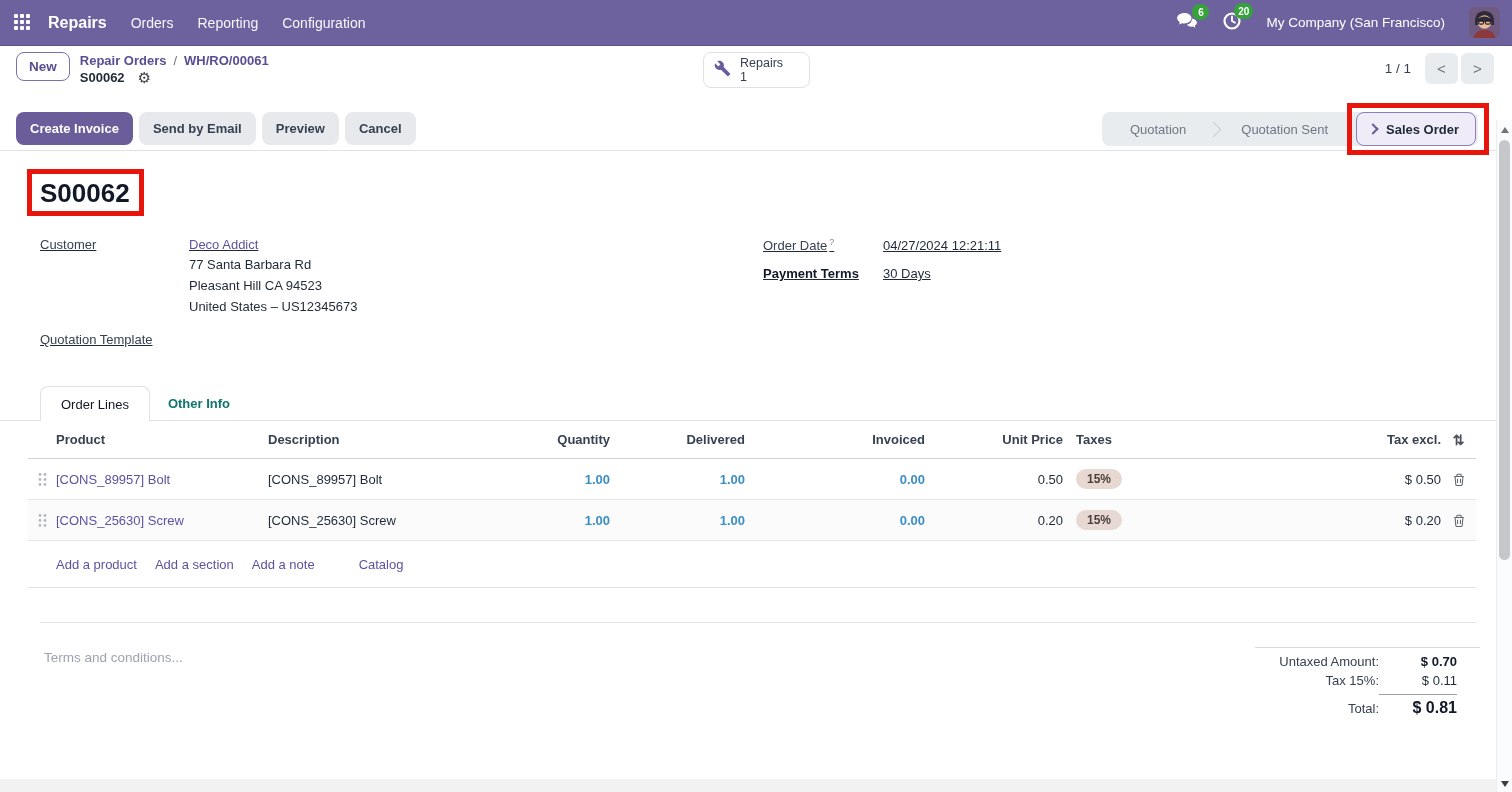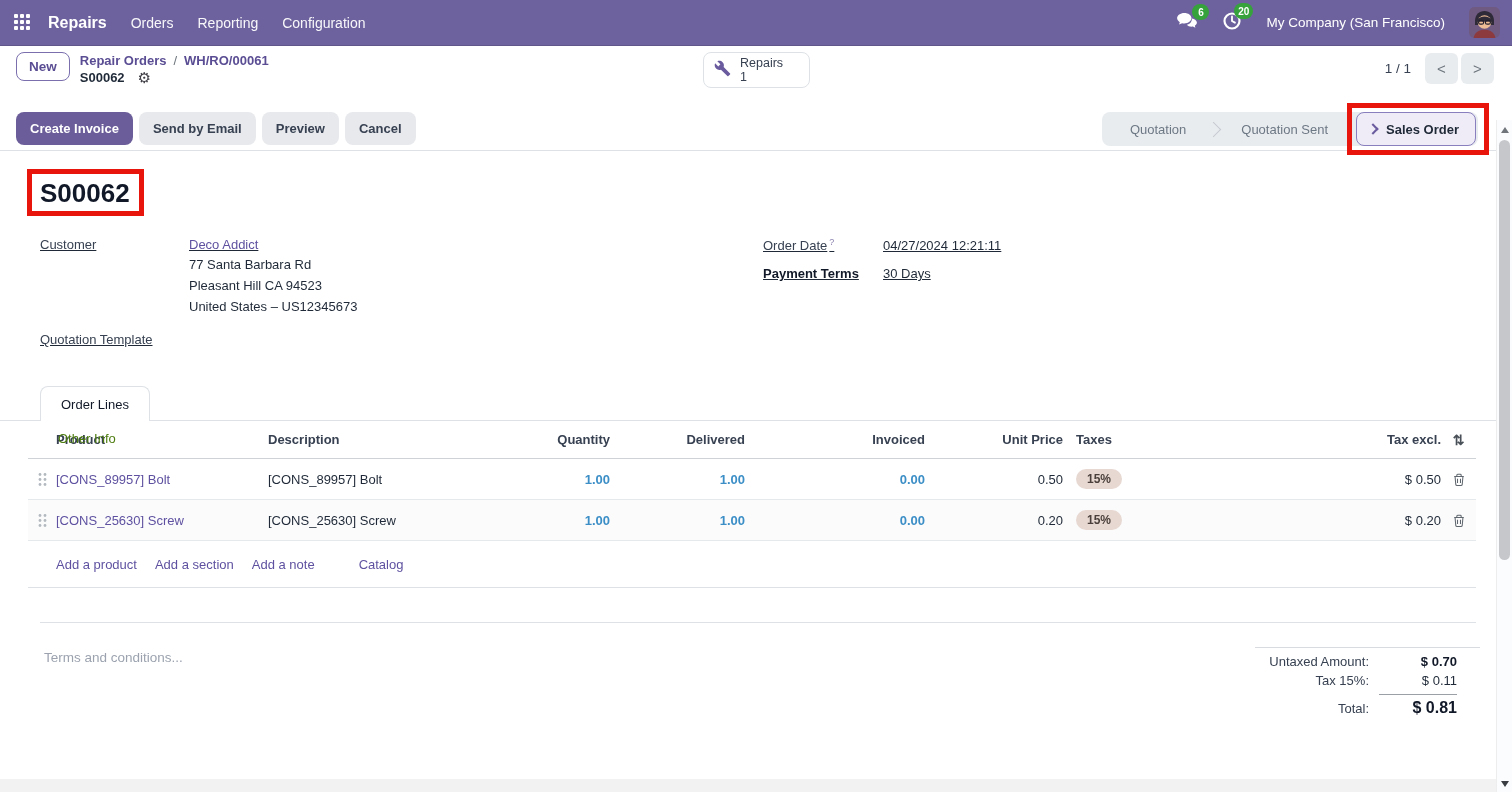--- a/index.html
+++ b/index.html
@@ -80,24 +80,24 @@
   .flabel-r { width:120px; color:#374151; flex:none; }
   .bold { font-weight:700; color:#111827; }
   .flink { color:#5f51a0; cursor:pointer; }
   .address { margin-left:149px; line-height:21px; color:#1f2937; margin-top:2px; }
   .qtpl { margin-top:15px; }
   .frow + .frow-gap { margin-top:13px; }
   sup.help { font-size:9px; color:#8a7fae; margin-left:2px; cursor:pointer; }
   .fvalue { color:#1f2937; }
 
   
-  .tabs { position:absolute; top:386px; left:40px; display:flex; z-index:2;flex-direction:column; }
+  .tabs { position:absolute; top:386px; left:40px; display:flex; z-index:2; }
   .tab-active { height:35px; padding:0 20px; background:#fff; border:1px solid #dee2e6; border-bottom:none;
                 border-radius:8px 8px 0 0; display:flex; align-items:center; color:#111827; cursor:pointer; }
-  .tab { height:35px; padding:0 18px; display:flex; align-items:center; color:#4d7c0f; cursor:pointer; }
+  .tab { height:35px; padding:0 18px; display:flex; align-items:center; color:#0f766e; cursor:pointer;font-weight:bold; }
   .tab-line { position:absolute; top:420px; left:0; width:1496px; height:1px; background:#dee2e6; }
 
   
   .olist { position:absolute; top:421px; left:28px; width:1448px; }
   .orow { display:grid; grid-template-columns:28px 212px 162px 180px 135px 180px 138px 253px 125px 35px;
           align-items:center; }
   .ohead { height:38px; border-bottom:1px solid #cfd3d7; font-weight:700; color:#374151; }
   .oline { height:41px; border-bottom:1px solid #e6e9ec; }
   .oline.alt { background:#fbfbfc; }
   .cell-r { text-align:right; }
@@ -115,21 +115,21 @@
             display:flex; align-items:center; padding-left:28px; }
   .olink { color:#5f51a0; cursor:pointer; margin-right:18px; }
   .olink-catalog { margin-left:26px; }
 
   .hr-mid { position:absolute; top:622px; left:40px; width:1436px; height:1px; background:#dee2e6; }
 
   
   .terms { position:absolute; top:650px; left:44px; color:#9ca3af; font-size:13.5px; cursor:text; }
   .totals-border { position:absolute; top:647px; left:1255px; width:225px; height:1px; background:#d8dce0; }
   .totals { position:absolute; top:654px; right:55px; display:flex; flex-direction:column; gap:4px; }
-  .trow { display:flex; justify-content:flex-end; align-items:baseline; gap:10px; }
+  .trow { display:flex; justify-content:flex-end; align-items:baseline; gap:0; }
   .tlabel { min-width:150px; text-align:right; color:#374151; }
   .tval { min-width:78px; text-align:right; color:#1f2937; }
   .tval.b { font-weight:700; color:#111827; }
   .tval.grand { font-size:16px; font-weight:700; color:#111827; border-top:1px solid #9aa0a6; padding-top:4px; margin-top:2px; }
 
   
   .bottom-strip { position:absolute; bottom:0; left:0; width:1496px; height:13px; background:#f2f2f3; }
   .scrollbar { position:absolute; top:120px; right:0; width:16px; height:672px; background:#fbfcfd; border-left:1px solid #ededee; }
   .sb-up { position:absolute; top:7px; left:4px; width:0; height:0; border-left:4px solid transparent;
            border-right:4px solid transparent; border-bottom:6px solid #70757c; cursor:pointer; }

